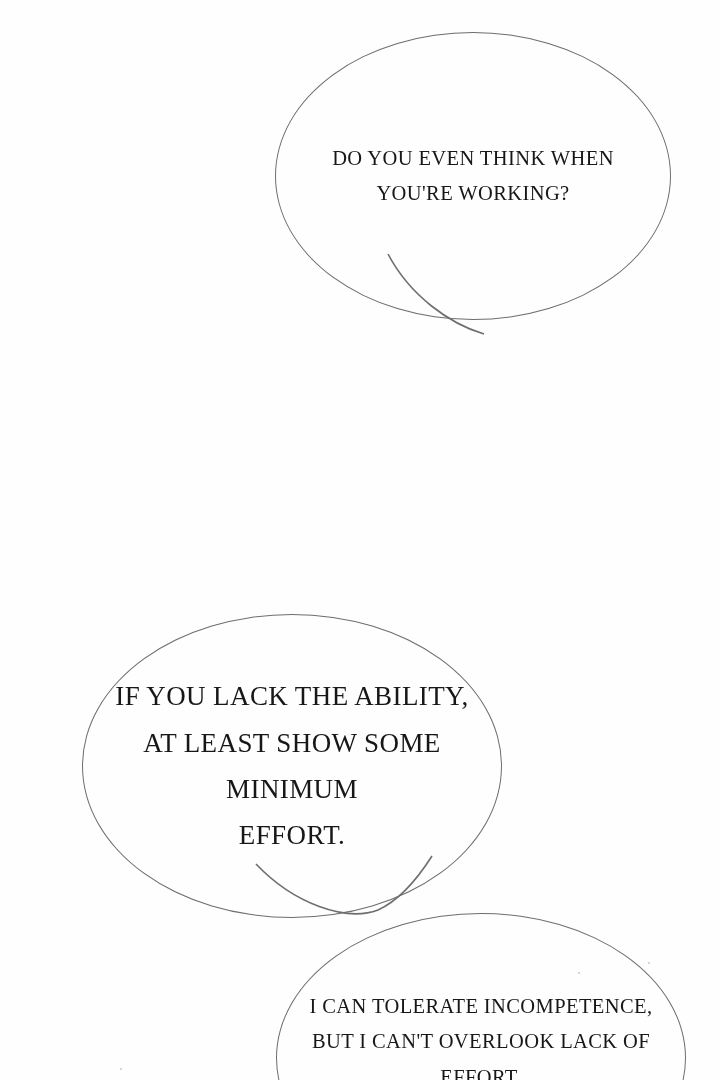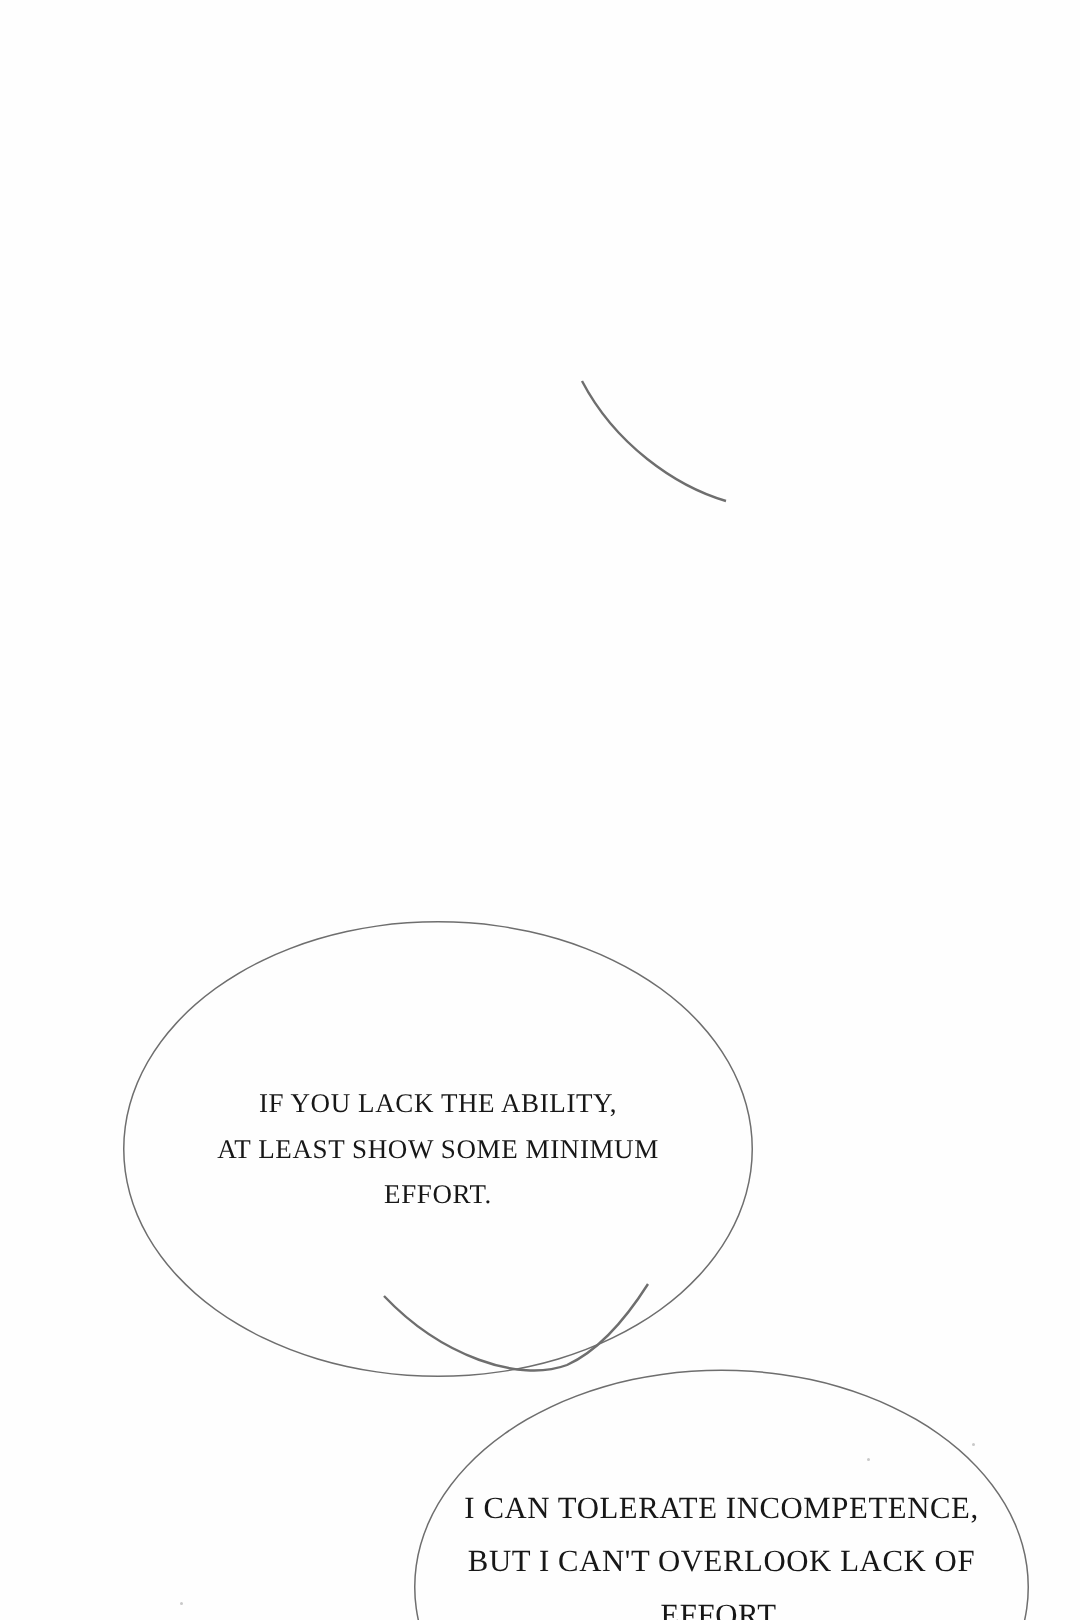--- a/index.html
+++ b/index.html
@@ -52,21 +52,21 @@
   }
 
   
   #bubble-2 {
     left: 82px;
     top: 614px;
     width: 420px;
     height: 304px;
   }
   #bubble-2 .bubble-text {
-    font-size: 18px;
+    font-size: 27px;
   }
 
   
   #bubble-3 {
     left: 276px;
     top: 913px;
     width: 410px;
     height: 290px;
   }
   #bubble-3 .bubble-text {
@@ -90,20 +90,24 @@
   }
   #speck-a { left: 578px; top: 972px; width: 2px; height: 2px; }
   #speck-b { left: 648px; top: 962px; width: 2px; height: 2px; }
   #speck-c { left: 120px; top: 1068px; width: 2px; height: 2px; }
 </style>
 </head>
 <body>
 
 <div class="page">
 
+  <div class="bubble" id="bubble-1">
+    <div class="bubble-text">DO YOU EVEN THINK WHEN
+YOU'RE WORKING?</div>
+  </div>
 
   <svg class="tail" id="tail-1" width="180" height="90" viewBox="0 0 180 90">
     <path d="M8 4 C 30 46, 70 74, 104 84" fill="none" stroke="#6e6e6e" stroke-width="1.6"></path>
   </svg>
 
   <div class="bubble" id="bubble-2">
     <div class="bubble-text">IF YOU LACK THE ABILITY,
 AT LEAST SHOW SOME MINIMUM
 EFFORT.</div>
   </div>

